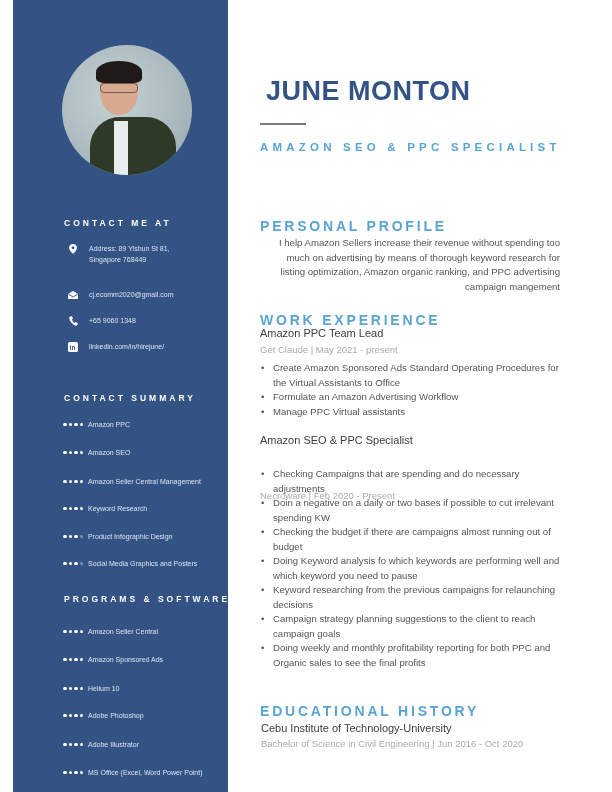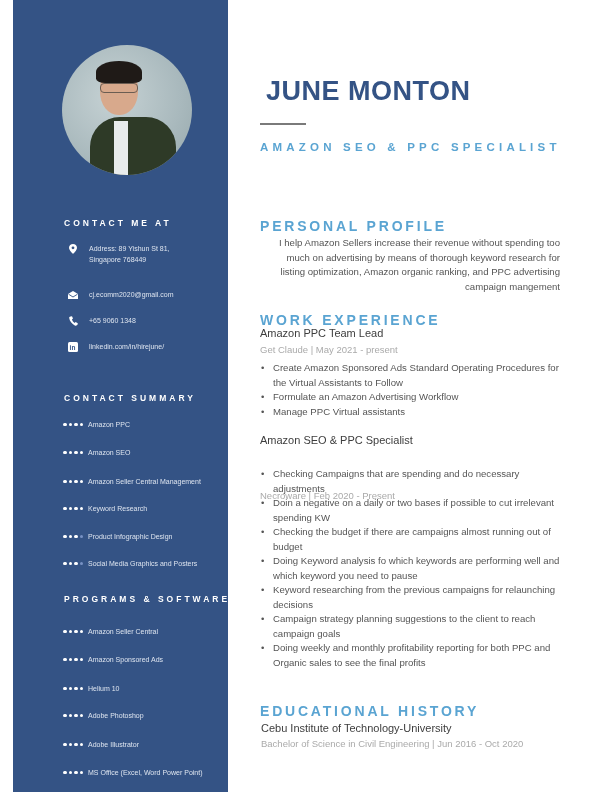--- a/index.html
+++ b/index.html
@@ -205,21 +205,21 @@
 <div class="title">AMAZON SEO &amp; PPC SPECIALIST</div>
 
 <div class="sec-h" style="top:218px;">PERSONAL PROFILE</div>
 <div class="para">I help Amazon Sellers increase their revenue without spending too much on advertising by means of thorough keyword research for listing optimization, Amazon organic ranking, and PPC advertising campaign mangement</div>
 
 <div class="sec-h" style="top:312px;">WORK EXPERIENCE</div>
 
 <div class="job-t" style="top:327px;">Amazon PPC Team Lead</div>
 <div class="job-m" style="top:344px;">Get Claude  | May 2021  - present</div>
 <ul class="bul" style="top:361px;">
-  <li>Create Amazon Sponsored Ads Standard Operating Procedures for the Virtual Assistants to Follow</li>
+  <li>Create Amazon Sponsored Ads Standard Operating Procedures for the Virtual Assistants to Office</li>
   <li>Formulate an Amazon Advertising Workflow</li>
   <li>Manage PPC Virtual assistants</li>
 </ul>
 
 <div class="job-t" style="top:434px;">Amazon SEO &amp; PPC Specialist</div>
 <div class="job-m" style="top:450px;margin-top:40px;">Necroware | Feb 2020 - Present</div>
 <ul class="bul" style="top:467px;">
   <li>Checking Campaigns that are spending and do necessary adjustments</li>
   <li>Doin a negative on a daily or two bases if possible to cut irrelevant spending KW</li>
   <li>Checking the budget if there are campaigns almost running out of budget</li>

